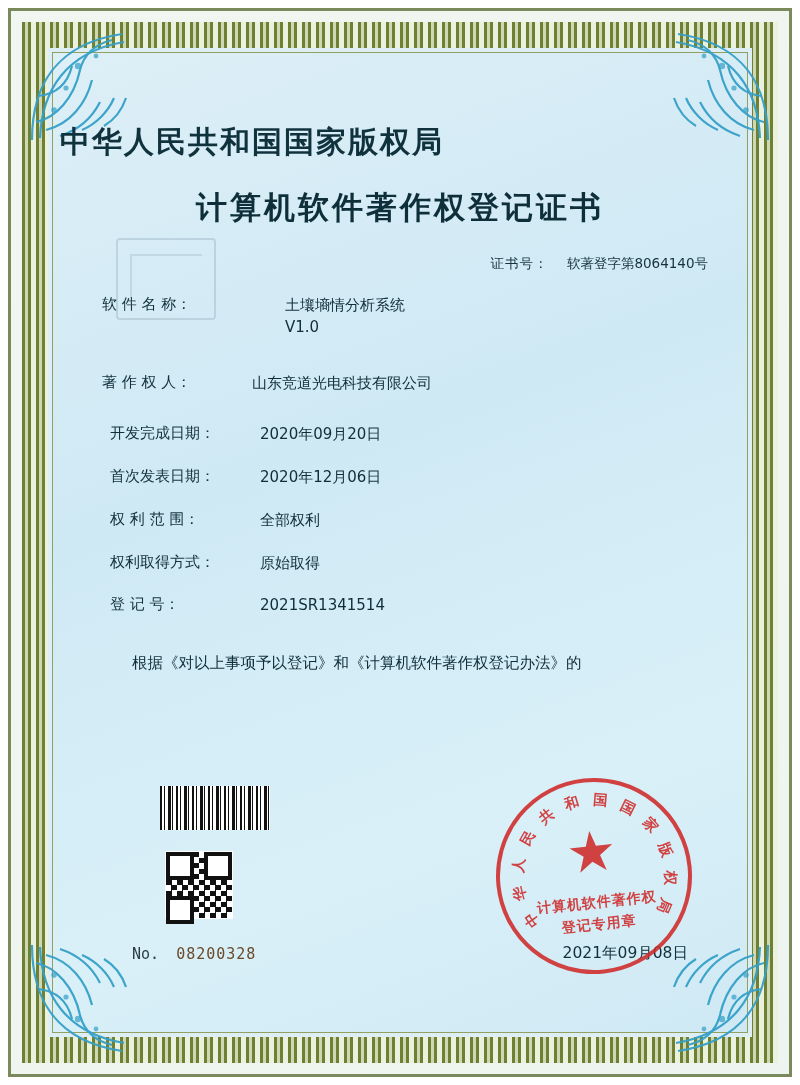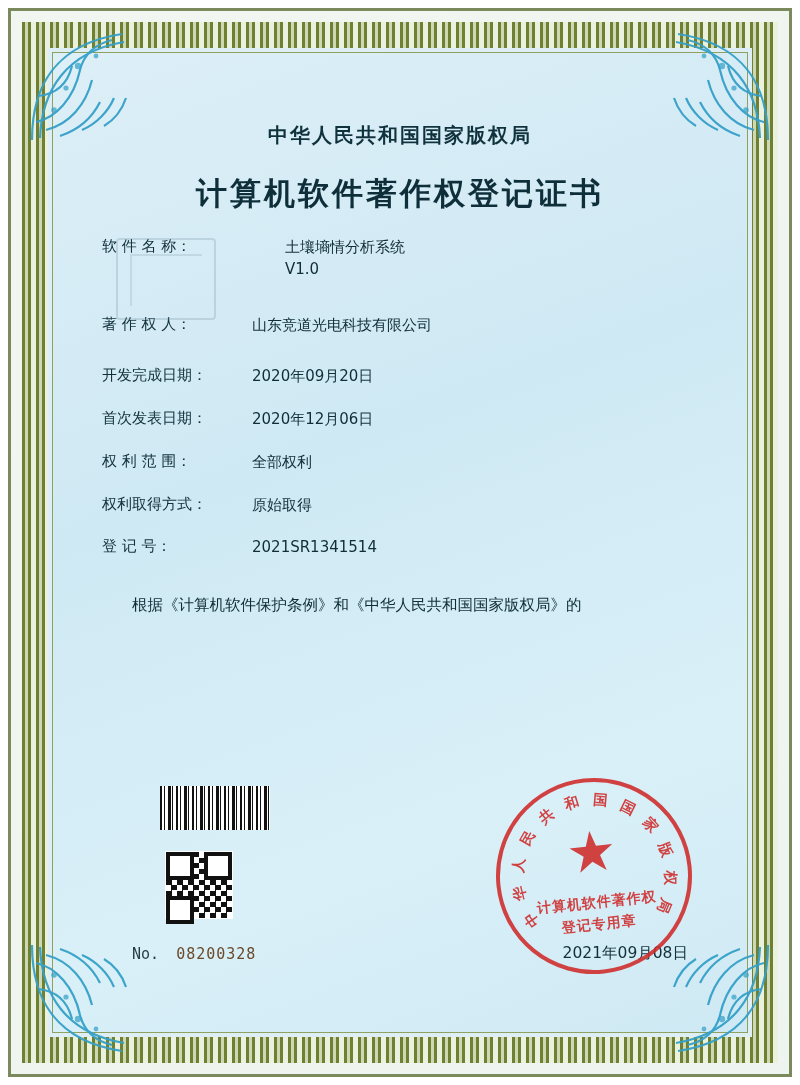--- a/index.html
+++ b/index.html
@@ -64,22 +64,22 @@
   .corner.br { right: 26px; bottom: 26px; transform: scale(-1,-1); }
 
   
   .content {
     position: absolute;
     left: 60px; top: 60px;
     width: 680px; height: 965px;
     color: #13343f;
   }
   .org-title {
-    text-align: center;
-    font-size: 20px;
+    text-align: left;
+    font-size: 30px;
     font-weight: bold;
     letter-spacing: 2px;
     margin-top: 62px;
     color: #10323d;
     font-family: "DejaVu Sans", sans-serif;
   }
   .cert-title {
     text-align: center;
     font-size: 31px;
     font-weight: bold;
@@ -116,21 +116,21 @@
     letter-spacing: 0px;
     color: #11303a;
   }
   .f-row .val {
     color: #102e38;
     line-height: 1.45;
     white-space: pre-line;
   }
   .f-row.wide-gap { margin-bottom: 34px; gap: 33px; }
   .f-row.block2 { margin-top: 30px; }
-  .f-row.dates { margin-bottom: 21px; }
+  .f-row.dates { margin-bottom: 21px; margin-left: 8px; }
 
   .para {
     margin-top: 30px;
     padding: 0 34px 0 42px;
     font-size: 15.5px;
     line-height: 2.1;
     text-align: justify;
     font-family: "DejaVu Sans", sans-serif;
     color: #102e38;
   }
@@ -339,20 +339,24 @@
       <circle cx="28" cy="84" r="2.8"></circle>
     </g>
   </svg>
 
   <div class="content">
 
     <div class="org-title">中华人民共和国国家版权局</div>
 
     <div class="cert-title">计算机软件著作权登记证书</div>
 
+    <div class="cert-no-row">
+      <span class="lab">证书号：</span>
+      <span class="val">软著登字第8064140号</span>
+    </div>
 
     <div class="watermark"></div>
 
     <div class="fields">
 
       <div class="f-row wide-gap">
         <span class="lab">软 件 名 称：</span>
         <span class="val">土壤墒情分析系统
 V1.0</span>
       </div>
@@ -383,21 +387,21 @@
       </div>
 
       <div class="f-row dates">
         <span class="lab">登 记 号：</span>
         <span class="val">2021SR1341514</span>
       </div>
 
     </div>
 
     <div class="para">
-      <span class="indent"></span><span>根据《计算机软件保护条例》和《中华人民共和国国家版权局》的</span><br>
+      <span class="indent"></span><span>根据《对以上事项予以登记》和《计算机软件著作权登记办法》的</span><br>
     </div>
 
     <div class="bottom">
 
       <div class="barcode"></div>
       <div class="qr"></div>
       <div class="qr-b"></div>
 
       <div class="serial">
         <span>No.</span>

